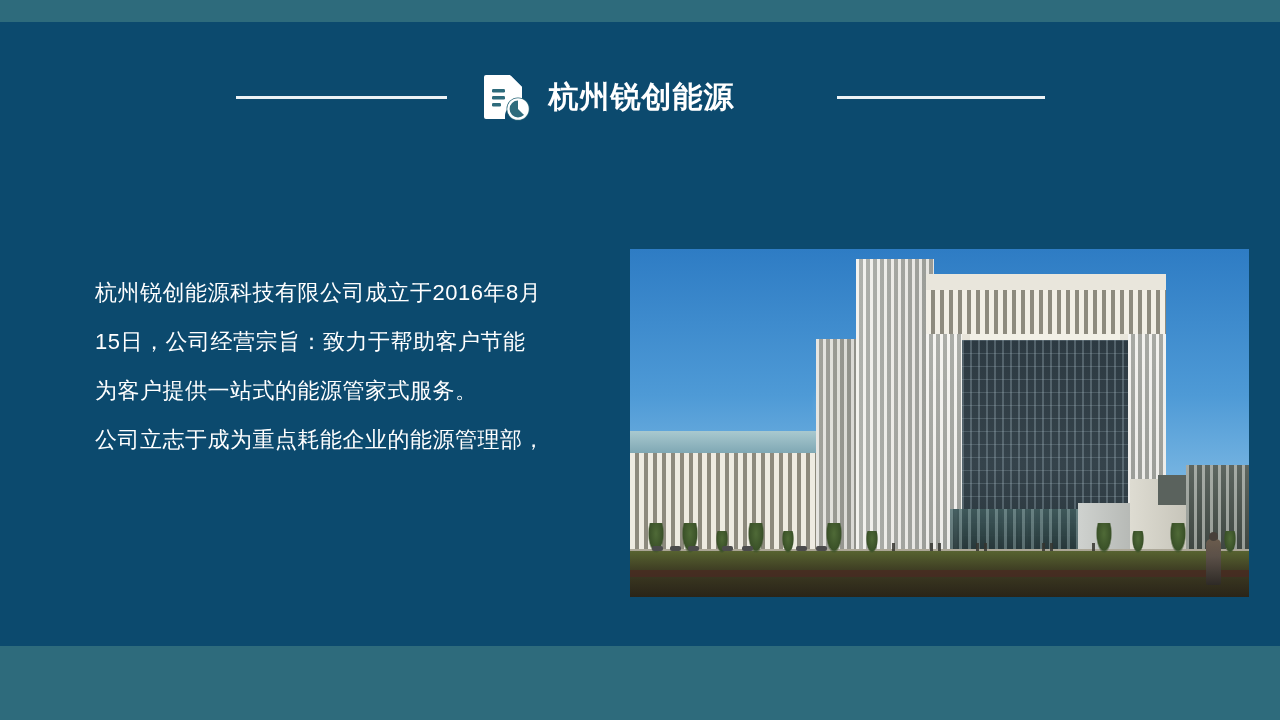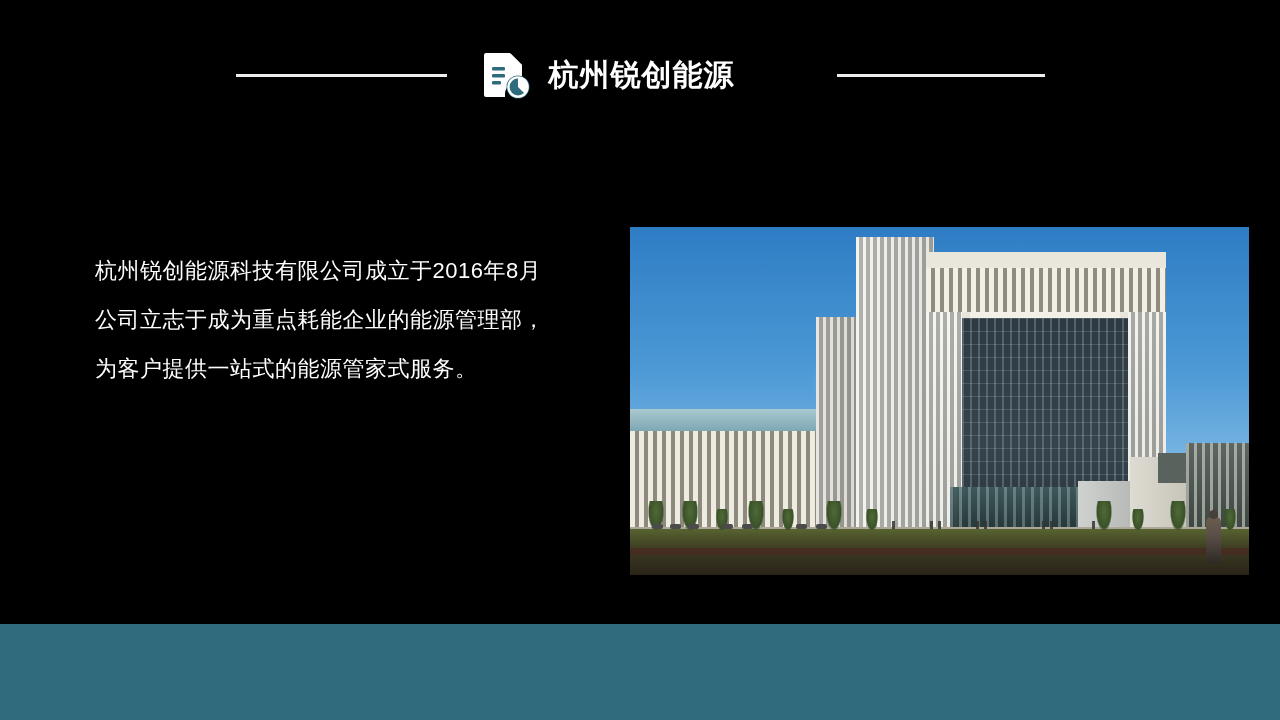--- a/index.html
+++ b/index.html
@@ -6,21 +6,22 @@
   html, body {
     width:1280px; height:720px;
     overflow:hidden;
     background:#2e6b7c;
     font-family:"Liberation Sans","DejaVu Sans",sans-serif;
   }
 
   .slide {
     position:relative;
     width:1280px; height:624px;
-    background:#000000;
+    background:#0c4a6e;
+    margin-top:22px;
   }
 
   
   .header {
     position:absolute;
     left:0; top:46px;
     width:1280px; height:58px;
     display:flex;
     align-items:center;
     justify-content:center;
@@ -245,22 +246,23 @@
         <path d="M38 38 L38 28.4 A9.6 9.6 0 0 1 44.8 44.8 z" fill="#ffffff"></path>
       </svg>
       <div class="brand-title">杭州锐创能源</div>
     </div>
 
     <div class="rule right"></div>
   </div>
 
   <div class="body-copy">
     <p>杭州锐创能源科技有限公司成立于2016年8月</p>
+    <p>15日，公司经营宗旨：致力于帮助客户节能</p>
+    <p>为客户提供一站式的能源管家式服务。</p>
     <p>公司立志于成为重点耗能企业的能源管理部，</p>
-    <p>为客户提供一站式的能源管家式服务。</p>
   </div>
 
   <div class="photo">
     <div class="sky-glow"></div>
 
     <div class="ground"></div>
     <div class="plaza"></div>
     <div class="road-strip"></div>
 
     <div class="bldg bldg-left">

